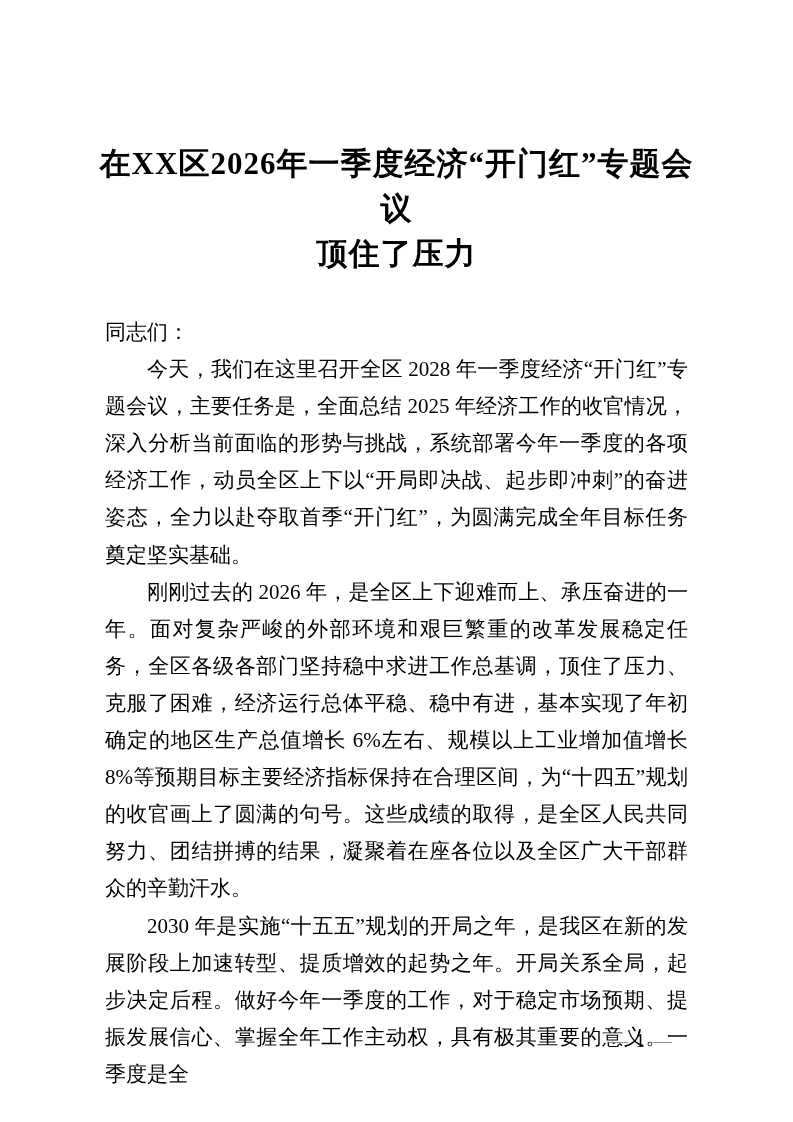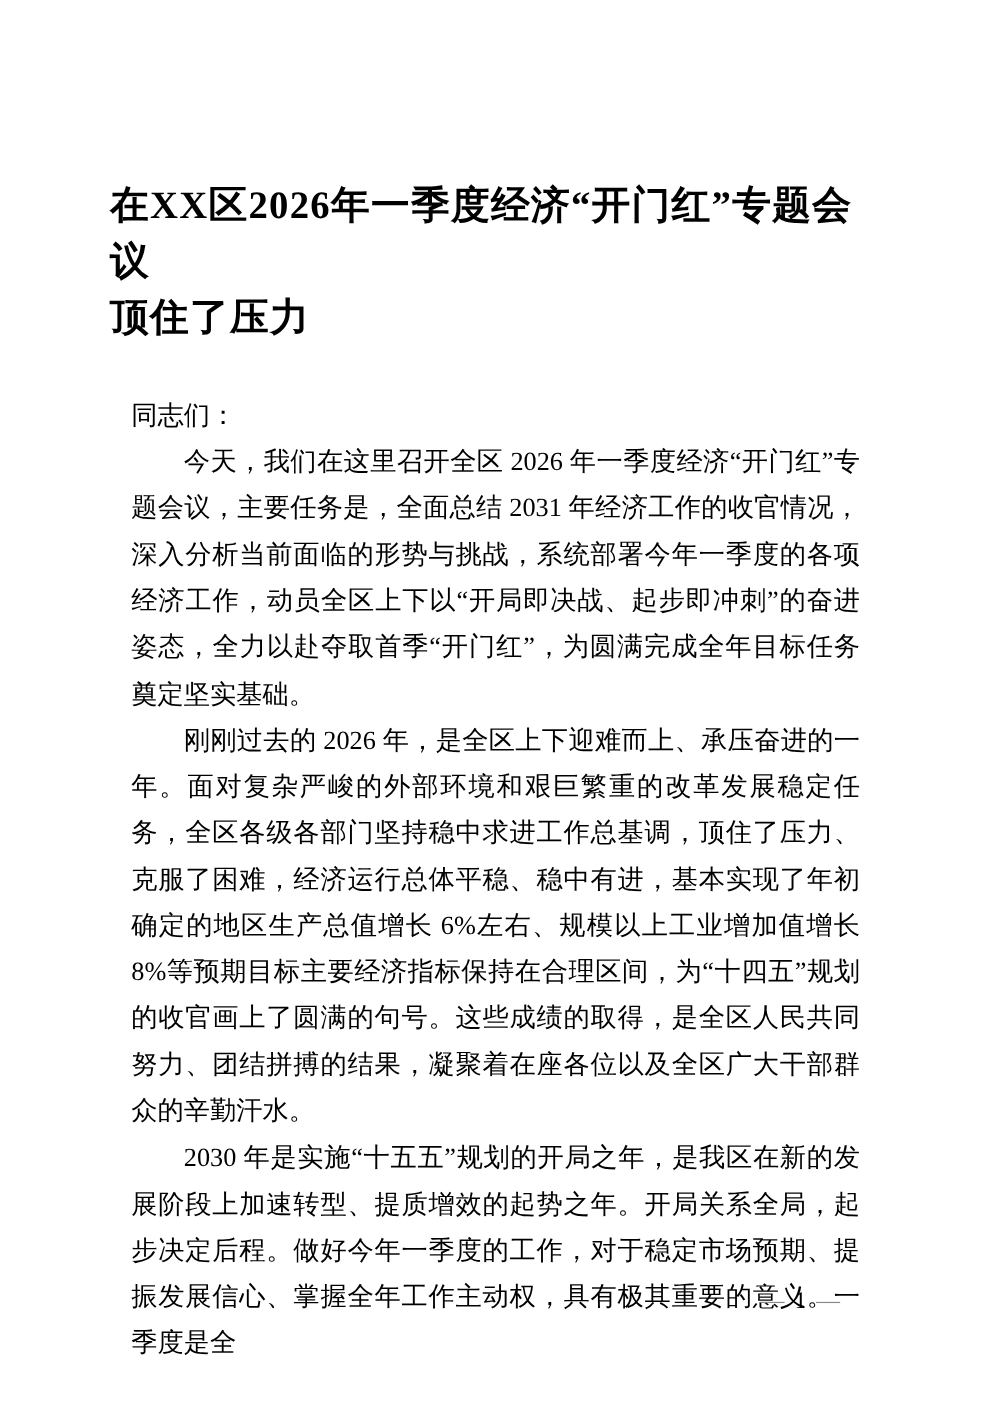--- a/index.html
+++ b/index.html
@@ -12,20 +12,21 @@
     width: 793px;
     height: 1122px;
     background: #ffffff;
     color: #000000;
     font-family: "Liberation Serif", "DejaVu Serif", serif;
     overflow: hidden;
   }
   .doc-title {
     margin: 0;
     padding: 141px 88px 0 88px;
+    text-align: center;
     font-size: 31px;
     line-height: 45px;
     font-weight: bold;
     letter-spacing: 1px;
   }
   .title-line {
     display: block;
   }
   .doc-body {
     margin: 38px 105px 0 105px;
@@ -65,21 +66,21 @@
 
 <div class="page">
 
   <h1 class="doc-title">
     <span class="title-line">在XX区2026年一季度经济“开门红”专题会议</span>
     <span class="title-line">顶住了压力</span>
   </h1>
 
   <div class="doc-body">
     <p class="salutation">同志们：</p>
-    <p class="para">今天，我们在这里召开全区 2026 年一季度经济“开门红”专题会议，主要任务是，全面总结 2031 年经济工作的收官情况，深入分析当前面临的形势与挑战，系统部署今年一季度的各项经济工作，动员全区上下以“开局即决战、起步即冲刺”的奋进姿态，全力以赴夺取首季“开门红”，为圆满完成全年目标任务奠定坚实基础。</p>
+    <p class="para">今天，我们在这里召开全区 2028 年一季度经济“开门红”专题会议，主要任务是，全面总结 2025 年经济工作的收官情况，深入分析当前面临的形势与挑战，系统部署今年一季度的各项经济工作，动员全区上下以“开局即决战、起步即冲刺”的奋进姿态，全力以赴夺取首季“开门红”，为圆满完成全年目标任务奠定坚实基础。</p>
     <p class="para">刚刚过去的 2026 年，是全区上下迎难而上、承压奋进的一年。面对复杂严峻的外部环境和艰巨繁重的改革发展稳定任务，全区各级各部门坚持稳中求进工作总基调，顶住了压力、克服了困难，经济运行总体平稳、稳中有进，基本实现了年初确定的地区生产总值增长 6%左右、规模以上工业增加值增长 8%等预期目标主要经济指标保持在合理区间，为“十四五”规划的收官画上了圆满的句号。这些成绩的取得，是全区人民共同努力、团结拼搏的结果，凝聚着在座各位以及全区广大干部群众的辛勤汗水。</p>
     <p class="para">2030 年是实施“十五五”规划的开局之年，是我区在新的发展阶段上加速转型、提质增效的起势之年。开局关系全局，起步决定后程。做好今年一季度的工作，对于稳定市场预期、提振发展信心、掌握全年工作主动权，具有极其重要的意义。一季度是全</p>
   </div>
 
   <div class="page-footer">
     <span class="dash">—</span><span class="num">1</span><span class="dash">—</span>
   </div>
 
 </div>
 

